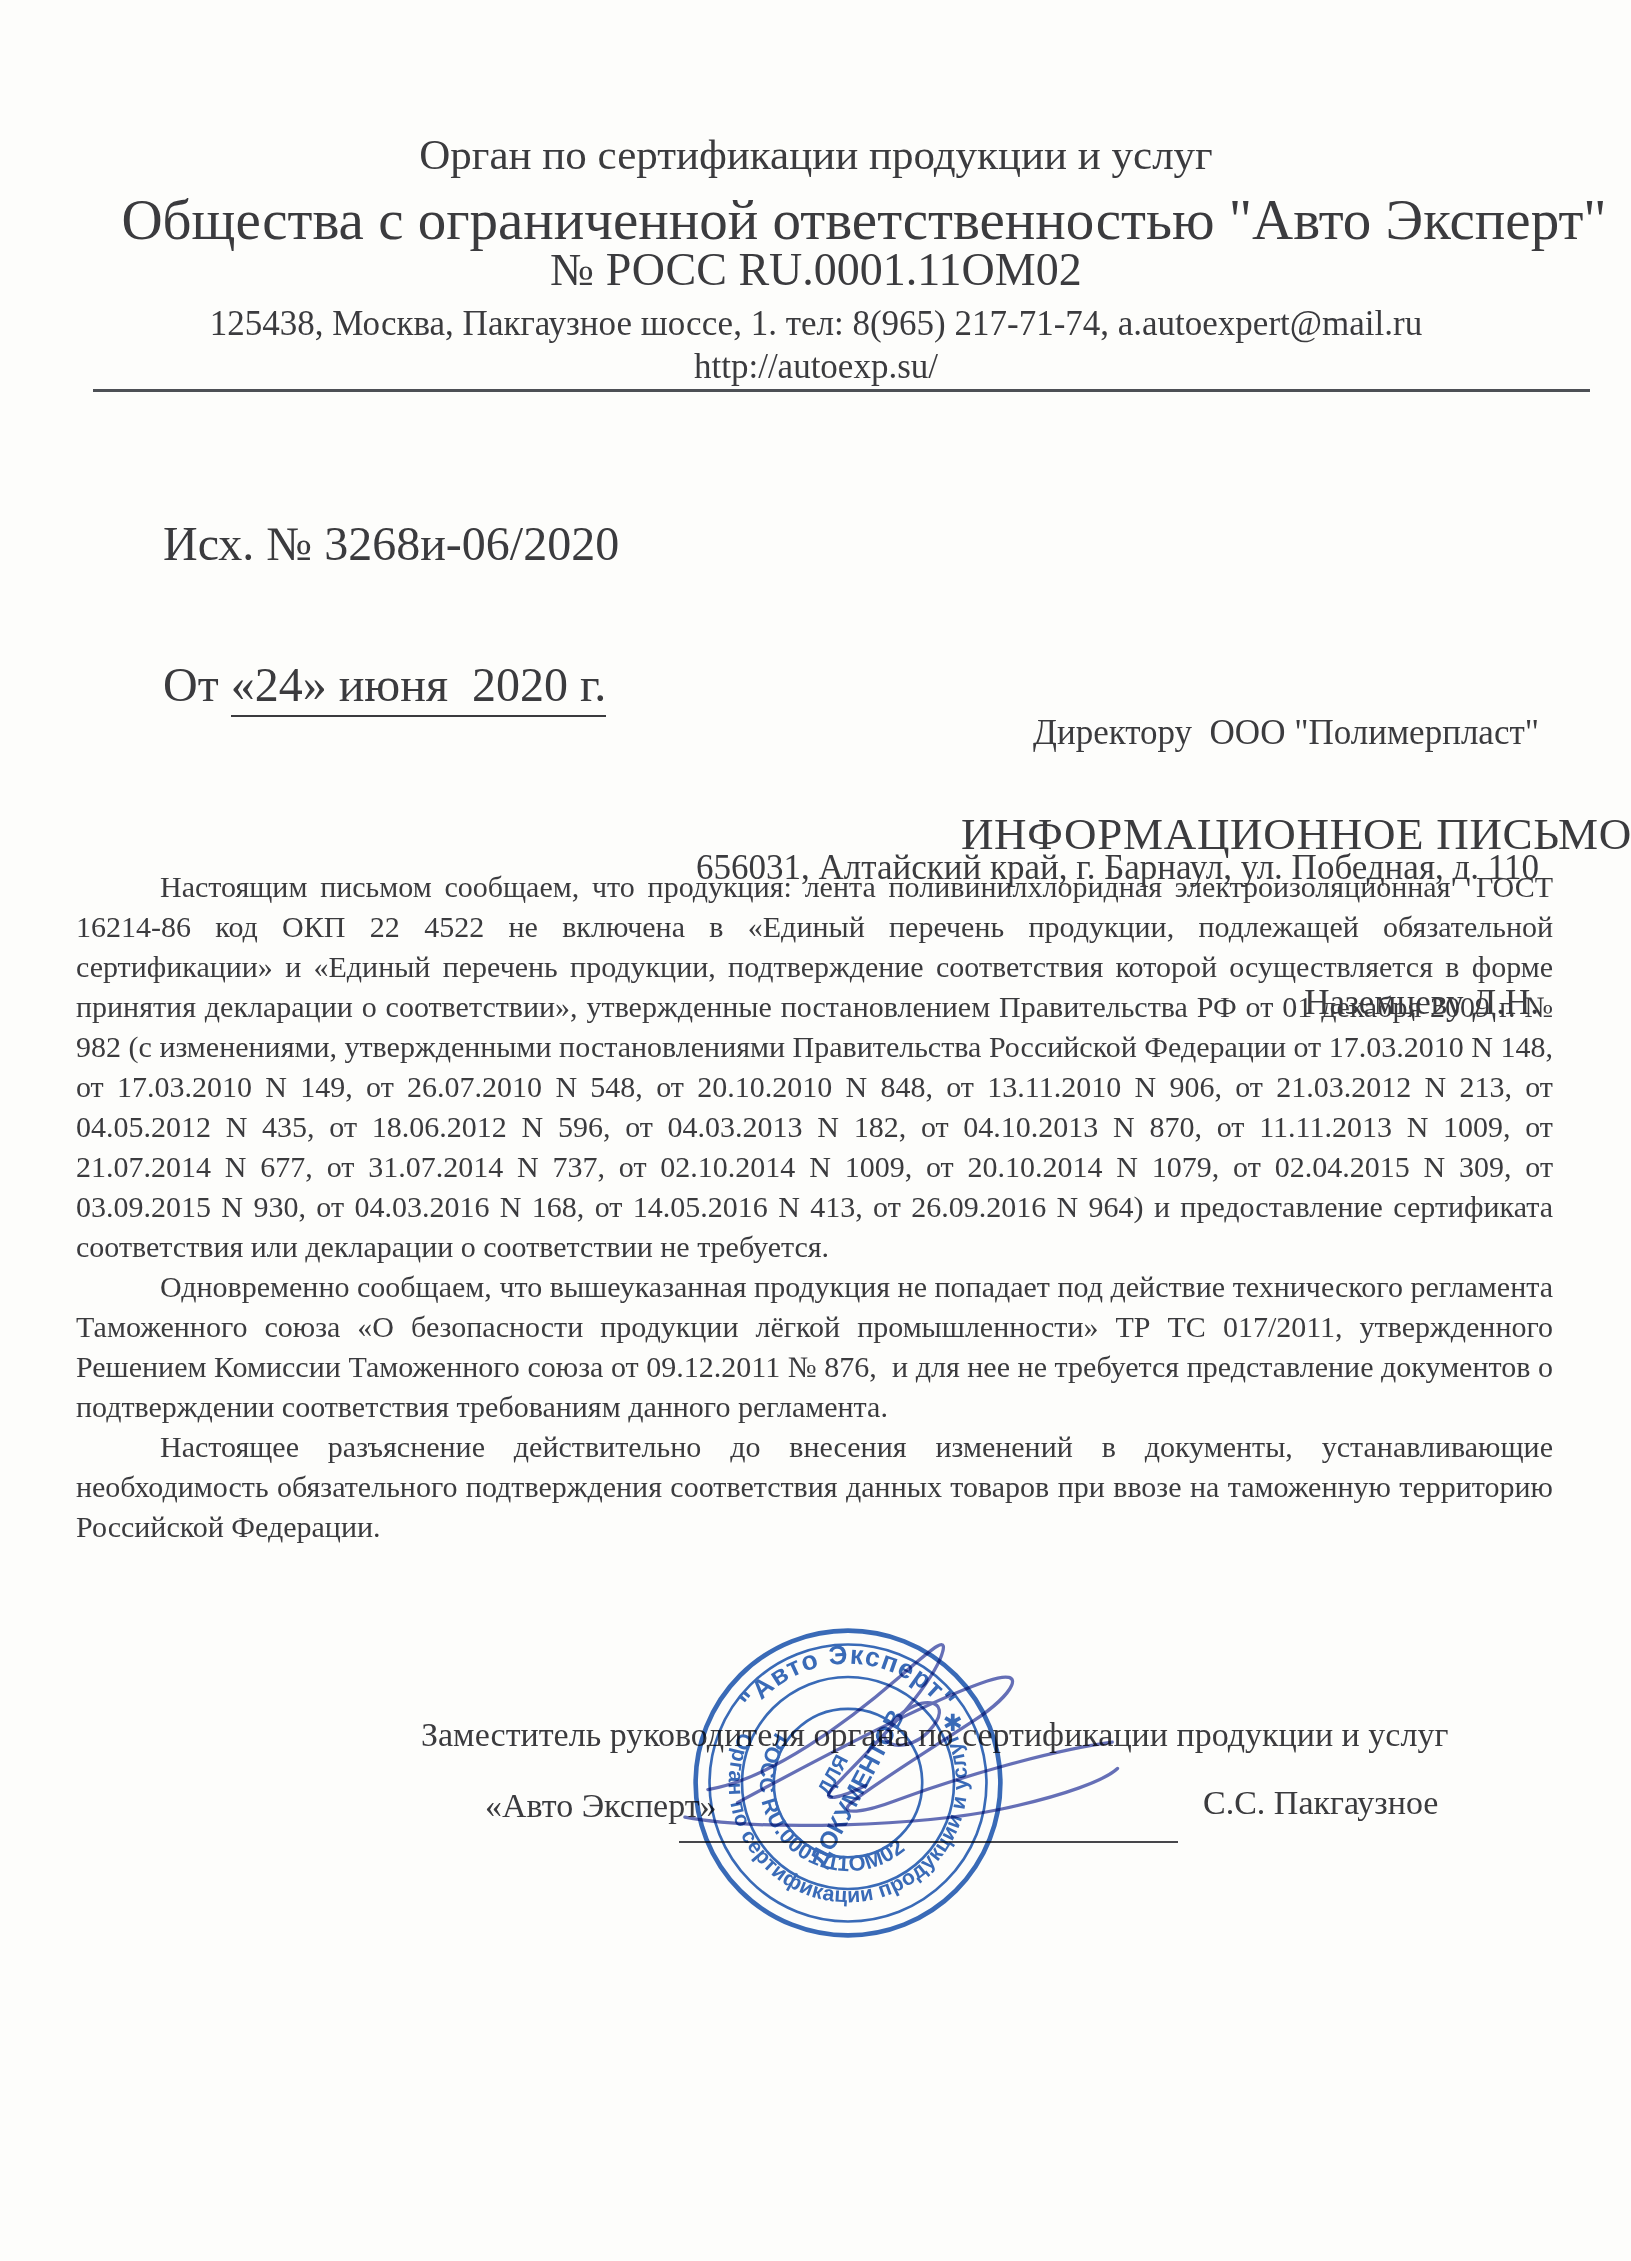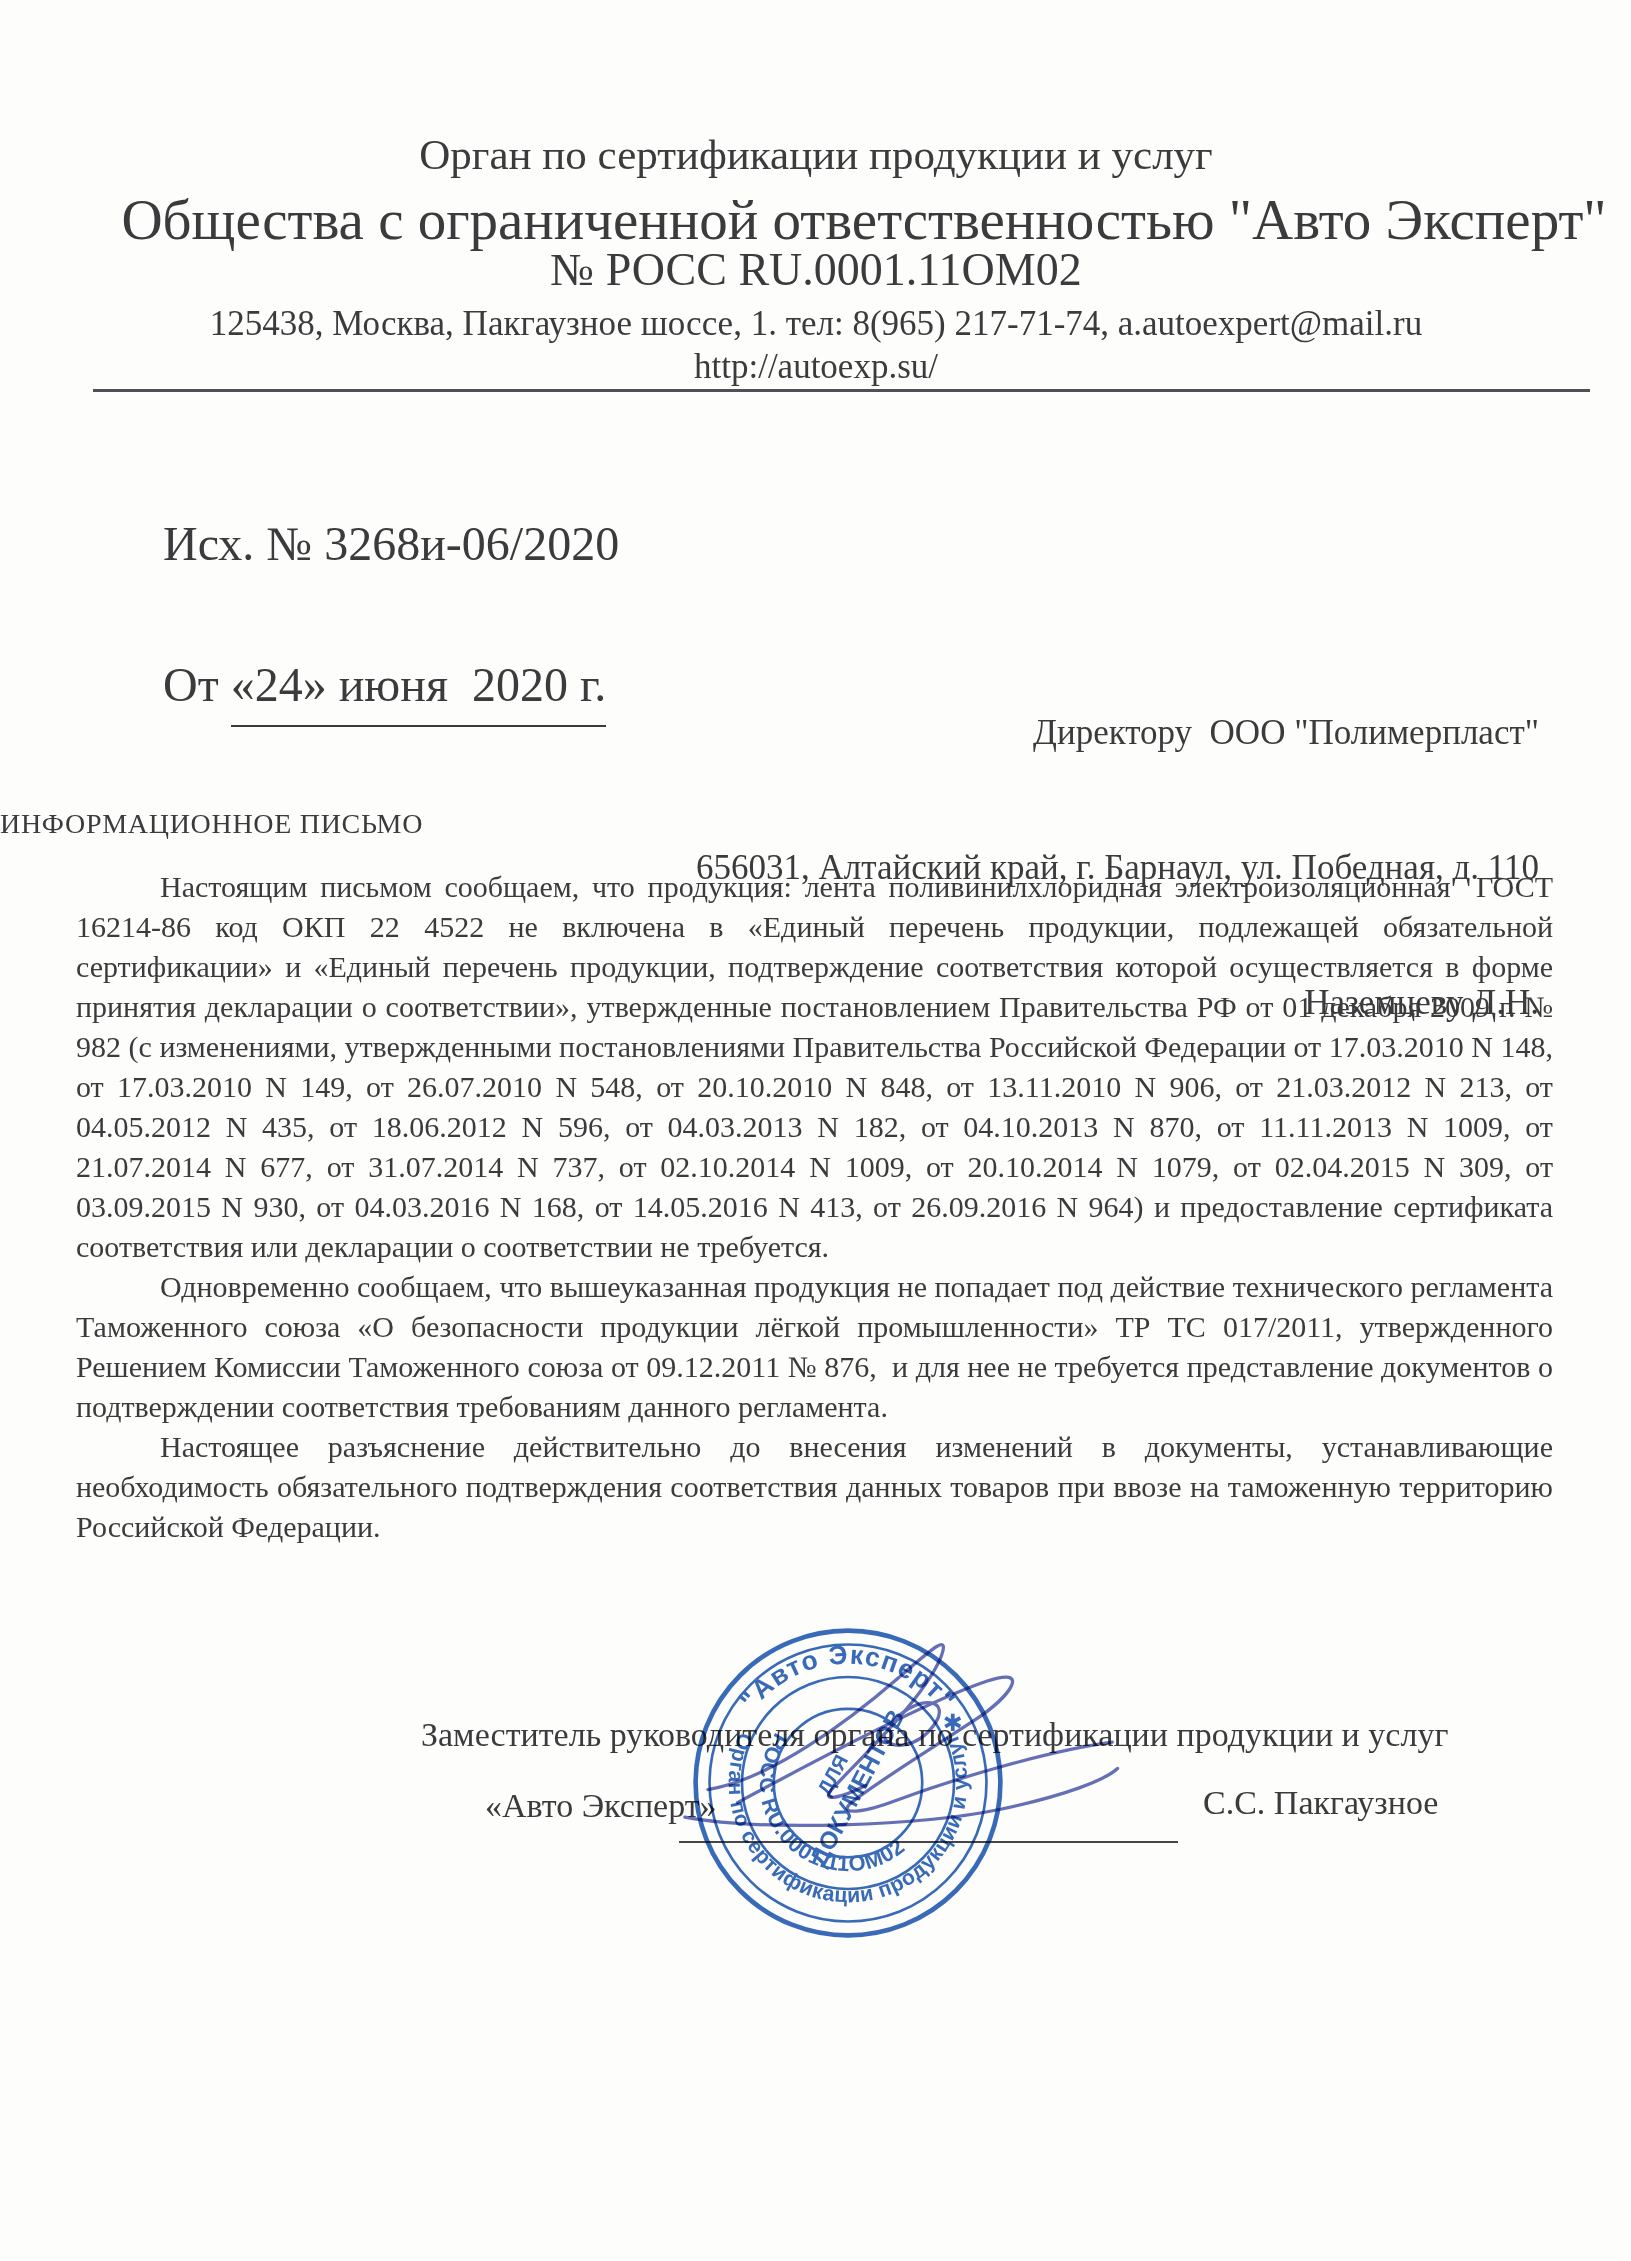--- a/index.html
+++ b/index.html
@@ -12,25 +12,25 @@
   
   .lh { left:0; width:100%; text-align:center; white-space:pre-wrap; }
   .lh1 { top:130px;  font-size:43px; }
   .lh2 { top:187px;  font-size:57px;padding-left:48px; }
   .lh3 { top:243px;  font-size:46px; }
   .lh4 { top:304px;  font-size:35px; }
   .lh5 { top:347px;  font-size:35px; }
   .rule { left:93px; top:389px; width:1497px; height:2.6px; background:#4d5055; }
   
   .ref { left:163px; top:426px; font-size:48px; line-height:47px; white-space:pre-wrap; }
-  .ref .u { border-bottom:2.6px solid #3b3b3e; padding-bottom:14px; }
+  .ref .u { border-bottom:2.6px solid #3b3b3e; padding-bottom:4px; }
   
   .recipient { right:93px; top:620px; text-align:right; font-size:35px; line-height:45px; white-space:pre-wrap; }
   
-  .title { left:0; width:100%; top:808px; text-align:left; font-size:28px; letter-spacing:0.7px; }
+  .title { left:0; width:100%; top:808px; text-align:right; font-size:45px; letter-spacing:0.7px; }
   
   .body { left:76px; top:867px; width:1477px; font-size:30px; line-height:40px; text-align:justify; }
   .body p { margin:0; text-indent:84px; white-space:pre-wrap; }
   
   .role { left:421px; top:1716px; font-size:34px; }
   .sig-org { left:485px; top:1787px; font-size:34px; }
   .sig-line { left:679px; top:1841px; width:499px; height:0; border-top:2.6px solid #46464a; }
   .sig-name { left:1203px; top:1784px; font-size:34px; }
   
   .stamp { left:689px; top:1624px; width:318px; height:318px; mix-blend-mode:multiply; opacity:.95; }

